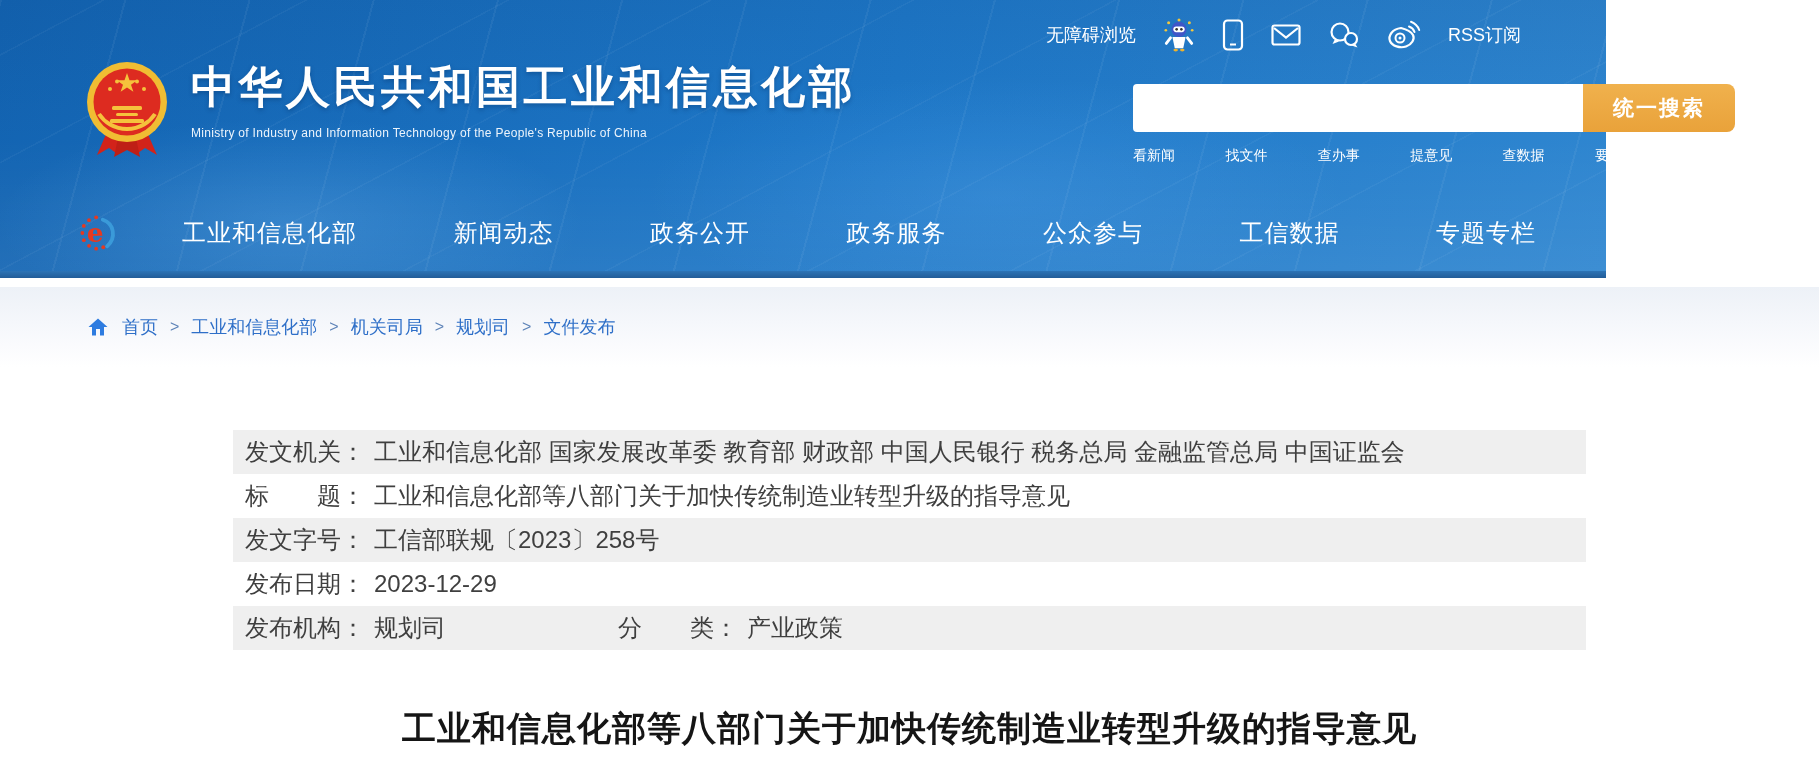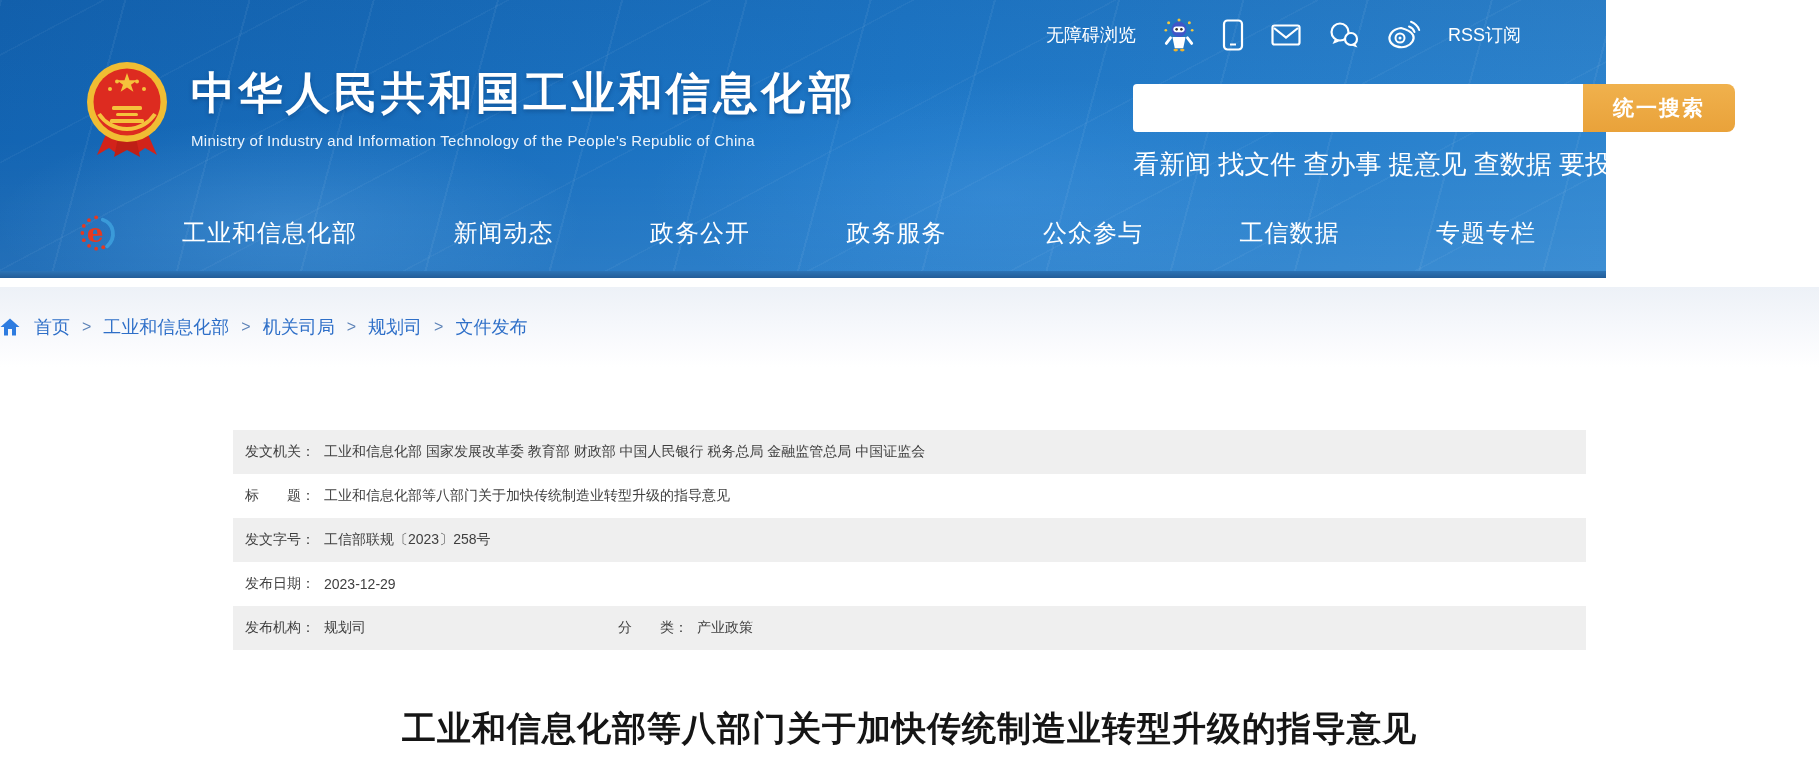--- a/index.html
+++ b/index.html
@@ -20,56 +20,56 @@
   .banner-strip { position:absolute; left:0; bottom:0; width:100%; height:7px;
     background:linear-gradient(180deg,#2d74b6,#225c98); }
 
   
   .topbar { position:absolute; top:16px; right:85px; height:38px; display:flex;
     align-items:center; gap:27px; color:#fff; font-size:18px; z-index:3; }
   .topbar a { color:#fff; display:flex; align-items:center; }
 
   
   .brand { position:absolute; left:85px; top:56px; display:flex; gap:22px; z-index:3; }
-  .brand-text { margin-top:8px; }
+  .brand-text { margin-top:2px; }
   .site-title { font-size:44px; font-weight:bold; color:#fff; letter-spacing:3.5px;
     text-shadow:0 2px 4px rgba(0,40,90,.35); white-space:nowrap; }
-  .site-subtitle { margin-top:9px; font-size:15px; color:#ecf4fc; letter-spacing:.3px; }
+  .site-subtitle { margin-top:9px; font-size:12px; color:#ecf4fc; letter-spacing:.3px; }
 
   
   .search-area { position:absolute; left:1133px; top:84px; width:602px; z-index:3; }
   .search-box { display:flex; height:48px; }
   .search-input { flex:1; border:none; outline:none; border-radius:4px 0 0 4px;
     font-size:18px; padding:0 14px; background:#fff; }
   .search-button { width:152px; border:none; cursor:pointer; color:#fff;
     background:linear-gradient(180deg,#f0b14d, var(--accent-gold,#e9a23a));
     font-size:21px; font-weight:bold; letter-spacing:2px; border-radius:0 8px 8px 0; }
   .quick-links { display:flex; justify-content:space-between; width:504px;
-    margin-top:15px; font-size:26px;font-family:Liberation Mono, monospace; }
+    margin-top:15px; font-size:14px;font-family:Liberation Mono, monospace; }
   .quick-links a { color:#fff; }
 
   
   .nav { position:absolute; left:0; right:0; bottom:7px; height:76px;
     display:flex; align-items:center; z-index:3; }
   .nav-logo { margin-left:80px; flex:0 0 38px; height:42px; }
   .nav-items { flex:1; display:flex; justify-content:space-between;
     margin:0 70px 0 64px; }
   .nav-item { color:#fff; font-size:24px; letter-spacing:1px; white-space:nowrap; }
 
   
   .breadcrumb-band { margin-top:9px; height:80px; width:100%;
     background:linear-gradient(180deg,#edf1f7 0%,#f5f7fb 45%,#ffffff 100%);
-    display:flex; align-items:center; }
+    display:flex; align-items:center; padding-left:88px; }
   .breadcrumb { display:flex; align-items:center; font-size:18px; }
   .breadcrumb a { color:var(--link-blue,#2e6fc8); }
   .breadcrumb .home-link { display:flex; align-items:center; margin-right:14px; }
   .breadcrumb .sep { color:#5d83b8; margin:0 12px; font-size:16px; }
 
   
-  .meta-table { margin:63px 0 0 233px; width:1353px; font-size:14px; color:#3f3f3f; }
+  .meta-table { margin:63px 0 0 233px; width:1353px; font-size:24px; color:#3f3f3f; }
   .meta-row { display:flex; align-items:center; height:44px; padding-left:12px; }
   .meta-row.gray { background:var(--row-gray,#efefef); }
   .meta-cell { display:flex; align-items:center; }
   .meta-cell.col1 { width:373px; }
   .meta-label { white-space:pre; }
   .meta-value { margin-left:9px; white-space:nowrap; }
 
   
   .article-title { width:1353px; margin:56px 0 0 233px; text-align:center;
     font-size:34px; font-weight:bold; color:#151515; letter-spacing:1px; }

